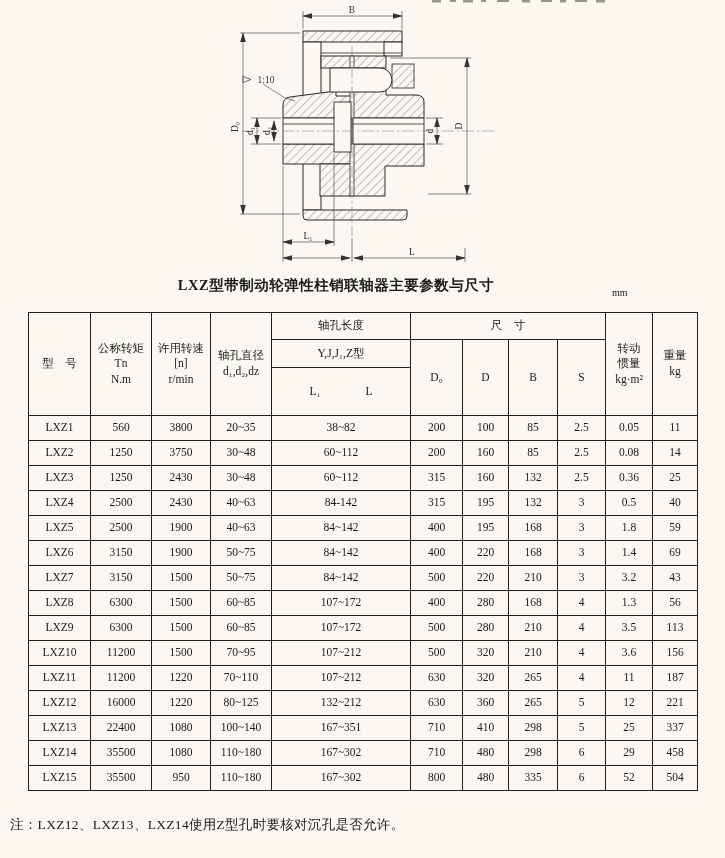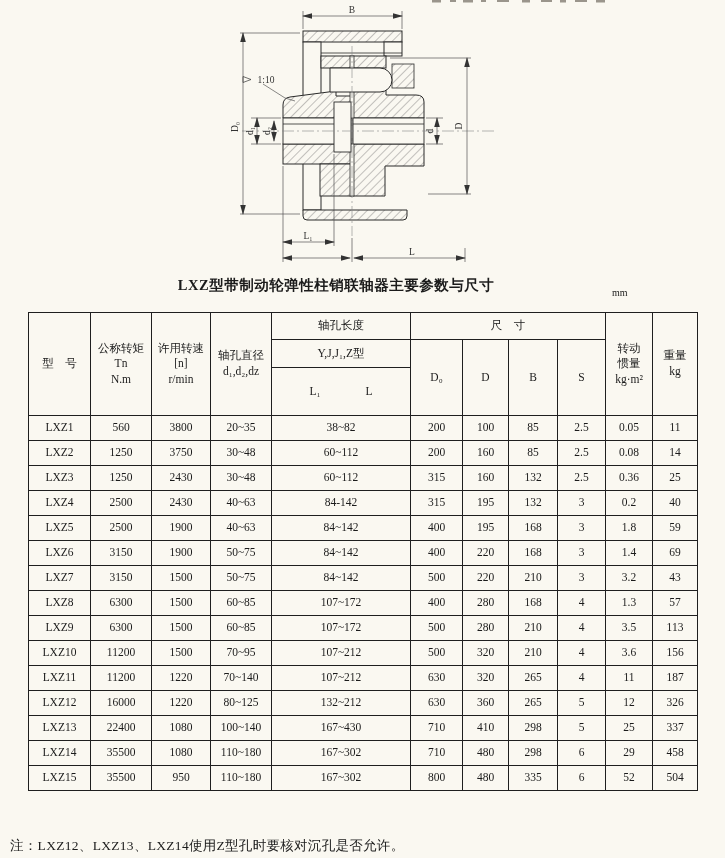--- a/index.html
+++ b/index.html
@@ -28,21 +28,21 @@
     text-align:center;vertical-align:middle;
     padding:0 1px;font-weight:normal;
     white-space:pre-line;line-height:1.35;
   }
   table.params thead tr.hr1{height:27px;}
   table.params thead tr.hr2{height:28px;margin-left:16px;}
   table.params thead tr.hr3{height:28px;}
   table.params tbody tr{height:25px;padding-left:12px;}
   .l-split{display:flex;justify-content:space-around;padding:0 14px;}
   
-  .note{position:absolute;left:10px;top:837px;font-size:13.5px;letter-spacing:.3px;}
+  .note{position:absolute;left:10px;top:816px;font-size:13.5px;letter-spacing:.3px;}
   svg text{font-family:"Liberation Serif","DejaVu Serif",serif;}
 </style>
 </head>
 <body>
 
 <div class="drawing-wrap">
 <svg width="725" height="272" viewBox="0 0 725 272">
   <defs>
     <pattern id="hx" width="6" height="6" patternUnits="userSpaceOnUse" patternTransform="rotate(45)">
       <rect width="6" height="6" fill="#faf8f1"></rect>
@@ -250,21 +250,21 @@
       <tr>
         <td>LXZ4</td>
         <td>2500</td>
         <td>2430</td>
         <td>40~63</td>
         <td>84-142</td>
         <td>315</td>
         <td>195</td>
         <td>132</td>
         <td>3</td>
-        <td>0.2</td>
+        <td>0.5</td>
         <td>40</td>
       </tr>
       <tr>
         <td>LXZ5</td>
         <td>2500</td>
         <td>1900</td>
         <td>40~63</td>
         <td>84~142</td>
         <td>400</td>
         <td>195</td>
@@ -303,21 +303,21 @@
         <td>LXZ8</td>
         <td>6300</td>
         <td>1500</td>
         <td>60~85</td>
         <td>107~172</td>
         <td>400</td>
         <td>280</td>
         <td>168</td>
         <td>4</td>
         <td>1.3</td>
-        <td>57</td>
+        <td>56</td>
       </tr>
       <tr>
         <td>LXZ9</td>
         <td>6300</td>
         <td>1500</td>
         <td>60~85</td>
         <td>107~172</td>
         <td>500</td>
         <td>280</td>
         <td>210</td>
@@ -335,48 +335,48 @@
         <td>320</td>
         <td>210</td>
         <td>4</td>
         <td>3.6</td>
         <td>156</td>
       </tr>
       <tr>
         <td>LXZ11</td>
         <td>11200</td>
         <td>1220</td>
-        <td>70~140</td>
+        <td>70~110</td>
         <td>107~212</td>
         <td>630</td>
         <td>320</td>
         <td>265</td>
         <td>4</td>
         <td>11</td>
         <td>187</td>
       </tr>
       <tr>
         <td>LXZ12</td>
         <td>16000</td>
         <td>1220</td>
         <td>80~125</td>
         <td>132~212</td>
         <td>630</td>
         <td>360</td>
         <td>265</td>
         <td>5</td>
         <td>12</td>
-        <td>326</td>
+        <td>221</td>
       </tr>
       <tr>
         <td>LXZ13</td>
         <td>22400</td>
         <td>1080</td>
         <td>100~140</td>
-        <td>167~430</td>
+        <td>167~351</td>
         <td>710</td>
         <td>410</td>
         <td>298</td>
         <td>5</td>
         <td>25</td>
         <td>337</td>
       </tr>
       <tr>
         <td>LXZ14</td>
         <td>35500</td>

